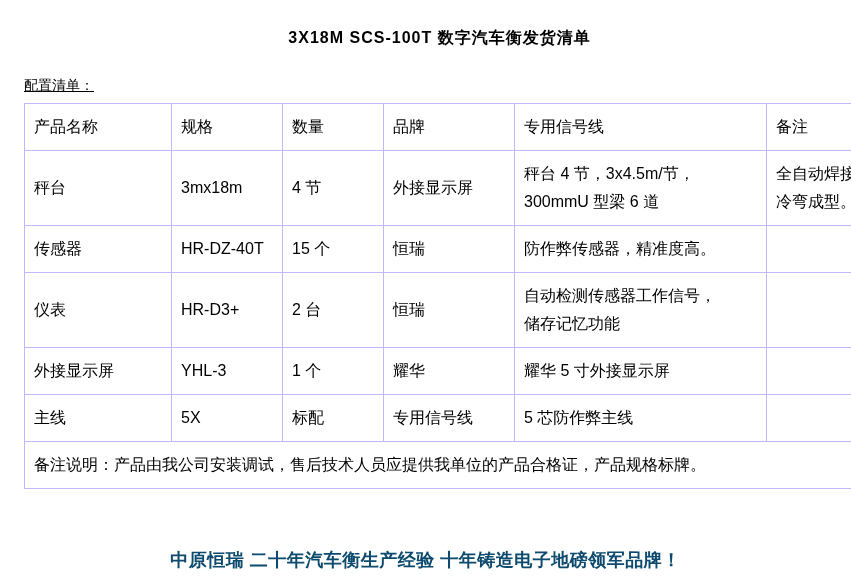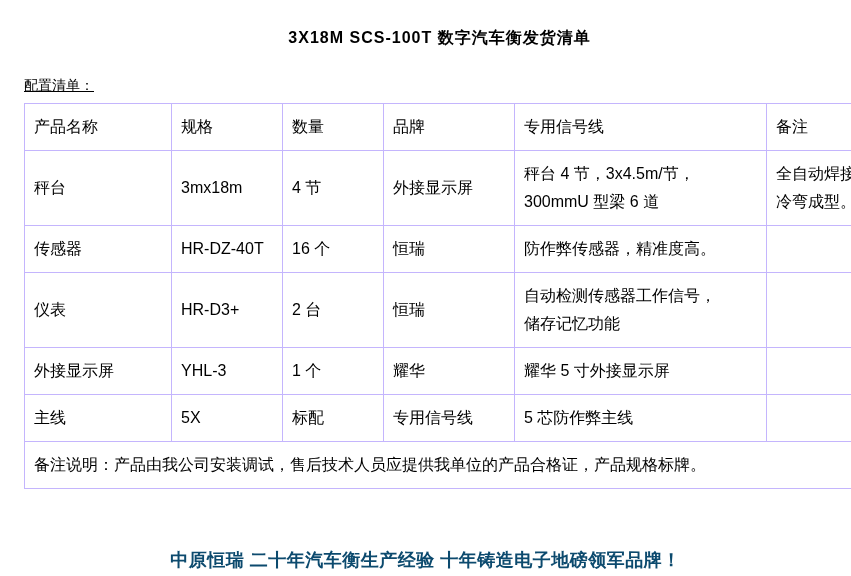--- a/index.html
+++ b/index.html
@@ -105,21 +105,21 @@
         <td>4 节</td>
         <td>外接显示屏</td>
         <td class="cell-multiline">秤台 4 节，3x4.5m/节，
 300mmU 型梁 6 道</td>
         <td class="cell-multiline">全自动焊接，秤台
 冷弯成型。</td>
       </tr>
       <tr>
         <td>传感器</td>
         <td>HR-DZ-40T</td>
-        <td>16 个</td>
+        <td>15 个</td>
         <td>恒瑞</td>
         <td class="cell-multiline">防作弊传感器，精准度高。</td>
         <td class="cell-multiline"></td>
       </tr>
       <tr>
         <td>仪表</td>
         <td>HR-D3+</td>
         <td>2 台</td>
         <td>恒瑞</td>
         <td class="cell-multiline">自动检测传感器工作信号，

